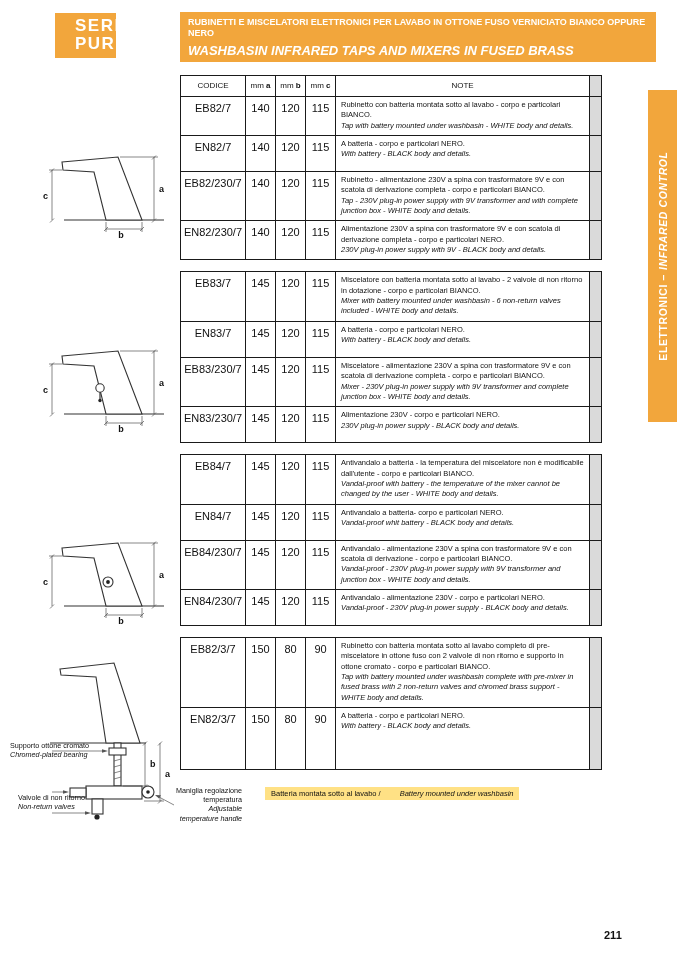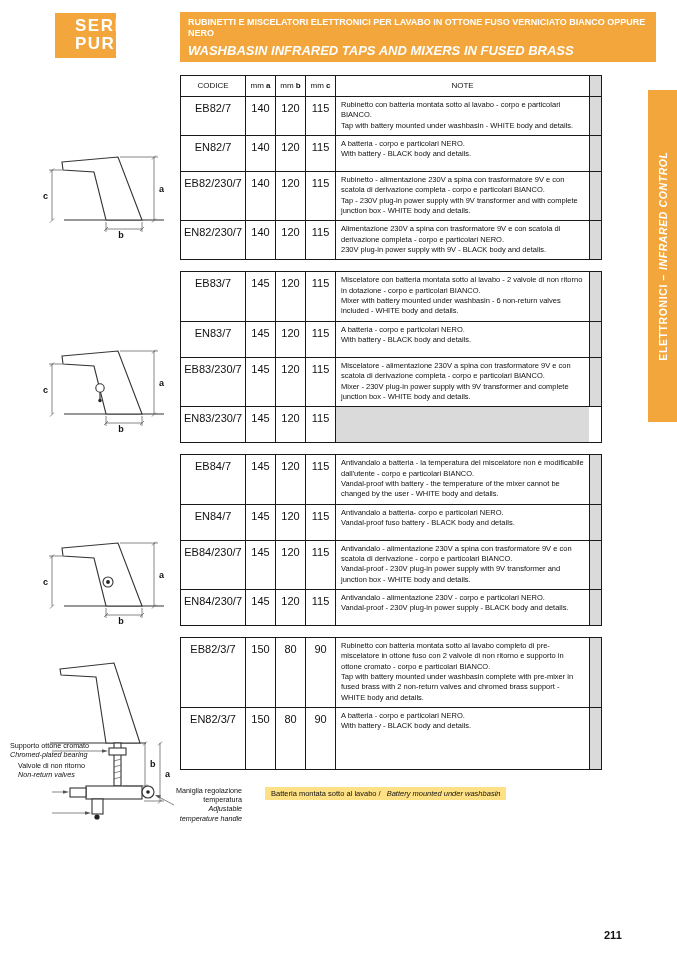--- a/index.html
+++ b/index.html
@@ -29,27 +29,27 @@
               display:flex;flex-direction:column;gap:11px;align-items:stretch}
   .ptable{border:1px solid #1a1a1a;background:#fff}
   .trow{display:grid;grid-template-columns:64px 30px 30px 30px 1fr 12px;min-height:36px}
   .trow.hrow{min-height:20px}
   .trow+.trow{border-top:1px solid #1a1a1a}
   .trow>div{border-left:1px solid #1a1a1a}
   .trow>div:first-child{border-left:none}
   .hcell{font-size:8px;text-align:center;padding:5px 1px 3px}
   .code,.num{font-size:11px;text-align:center;padding-top:5px}
   .note{font-size:7.5px;line-height:1.38;padding:3px 5px 4px}
-  .note .en{}
+  .note .en{font-style:italic}
   .strip{background:#DADADA}
 
   
   .footer-note{align-self:flex-start;margin:6px 0 0 85px;background:#FFE185;
                font-size:7.5px;padding:2px 6px;white-space:nowrap}
-  .footer-note .it{margin-right:6px}
+  .footer-note .it{margin-right:19px}
   .footer-note .en{font-style:italic}
   .page-number{position:absolute;left:604px;top:929px;font-size:11px;font-weight:bold}
 
   
   .draw{position:absolute}
   svg .s1{stroke:#333;stroke-width:1.2;fill:none}
   svg .s2{stroke:#555;stroke-width:.7;fill:none}
   svg .tap{fill:#fff;stroke:#333;stroke-width:1.1}
   svg text.dim{font-family:"Liberation Sans",sans-serif;font-size:9px;font-weight:bold;fill:#111}
   .dlabel{position:absolute;font-size:7.2px;line-height:1.28;color:#111}
@@ -170,20 +170,24 @@
           <div class="it">Miscelatore - alimentazione 230V a spina con trasformatore 9V e con scatola di derivazione completa - corpo e particolari BIANCO.</div>
           <div class="en">Mixer - 230V plug-in power supply with 9V transformer and complete junction box - WHITE body and details.</div>
         </div>
         <div class="strip"></div>
       </div>
       <div class="trow">
         <div class="code">EN83/230/7</div>
         <div class="num">145</div>
         <div class="num">120</div>
         <div class="num">115</div>
+        <div class="note">
+          <div class="it">Alimentazione 230V - corpo e particolari NERO.</div>
+          <div class="en">230V plug-in power supply - BLACK body and details.</div>
+        </div>
         <div class="strip"></div>
       </div>
     </div>
 
     <div class="ptable">
       <div class="trow">
         <div class="code">EB84/7</div>
         <div class="num">145</div>
         <div class="num">120</div>
         <div class="num">115</div>
@@ -193,21 +197,21 @@
         </div>
         <div class="strip"></div>
       </div>
       <div class="trow">
         <div class="code">EN84/7</div>
         <div class="num">145</div>
         <div class="num">120</div>
         <div class="num">115</div>
         <div class="note">
           <div class="it">Antivandalo a batteria- corpo e particolari NERO.</div>
-          <div class="en">Vandal-proof fuso battery - BLACK body and details.</div>
+          <div class="en">Vandal-proof whit battery - BLACK body and details.</div>
         </div>
         <div class="strip"></div>
       </div>
       <div class="trow">
         <div class="code">EB84/230/7</div>
         <div class="num">145</div>
         <div class="num">120</div>
         <div class="num">115</div>
         <div class="note">
           <div class="it">Antivandalo - alimentazione 230V a spina con trasformatore 9V e con scatola di derivazione - corpo e particolari BIANCO.</div>
@@ -367,21 +371,21 @@
       <line x1="108" y1="92.5" x2="112" y2="88.5" class="s2"></line>
       <line x1="108" y1="150.5" x2="112" y2="146.5" class="s2"></line>
       <text x="115" y="124" class="dim">a</text>
     </svg>
   </div>
 
   <div class="dlabel dl-right" style="left:10px;top:741px;width:84px">
     <div class="it">Supporto ottone cromato</div>
     <div class="en">Chromed-plated bearing</div>
   </div>
-  <div class="dlabel dl-right" style="left:18px;top:761px;width:76px">
+  <div class="dlabel dl-right" style="left:18px;top:793px;width:76px">
     <div class="it">Valvole di non ritorno</div>
     <div class="en">Non-return valves</div>
   </div>
   <div class="dlabel dl-center" style="left:168px;top:786px;width:74px">
     <div class="it">Maniglia regolazione temperatura</div>
     <div class="en">Adjustable temperature handle</div>
   </div>
 
   <div class="page-number">211</div>
 

